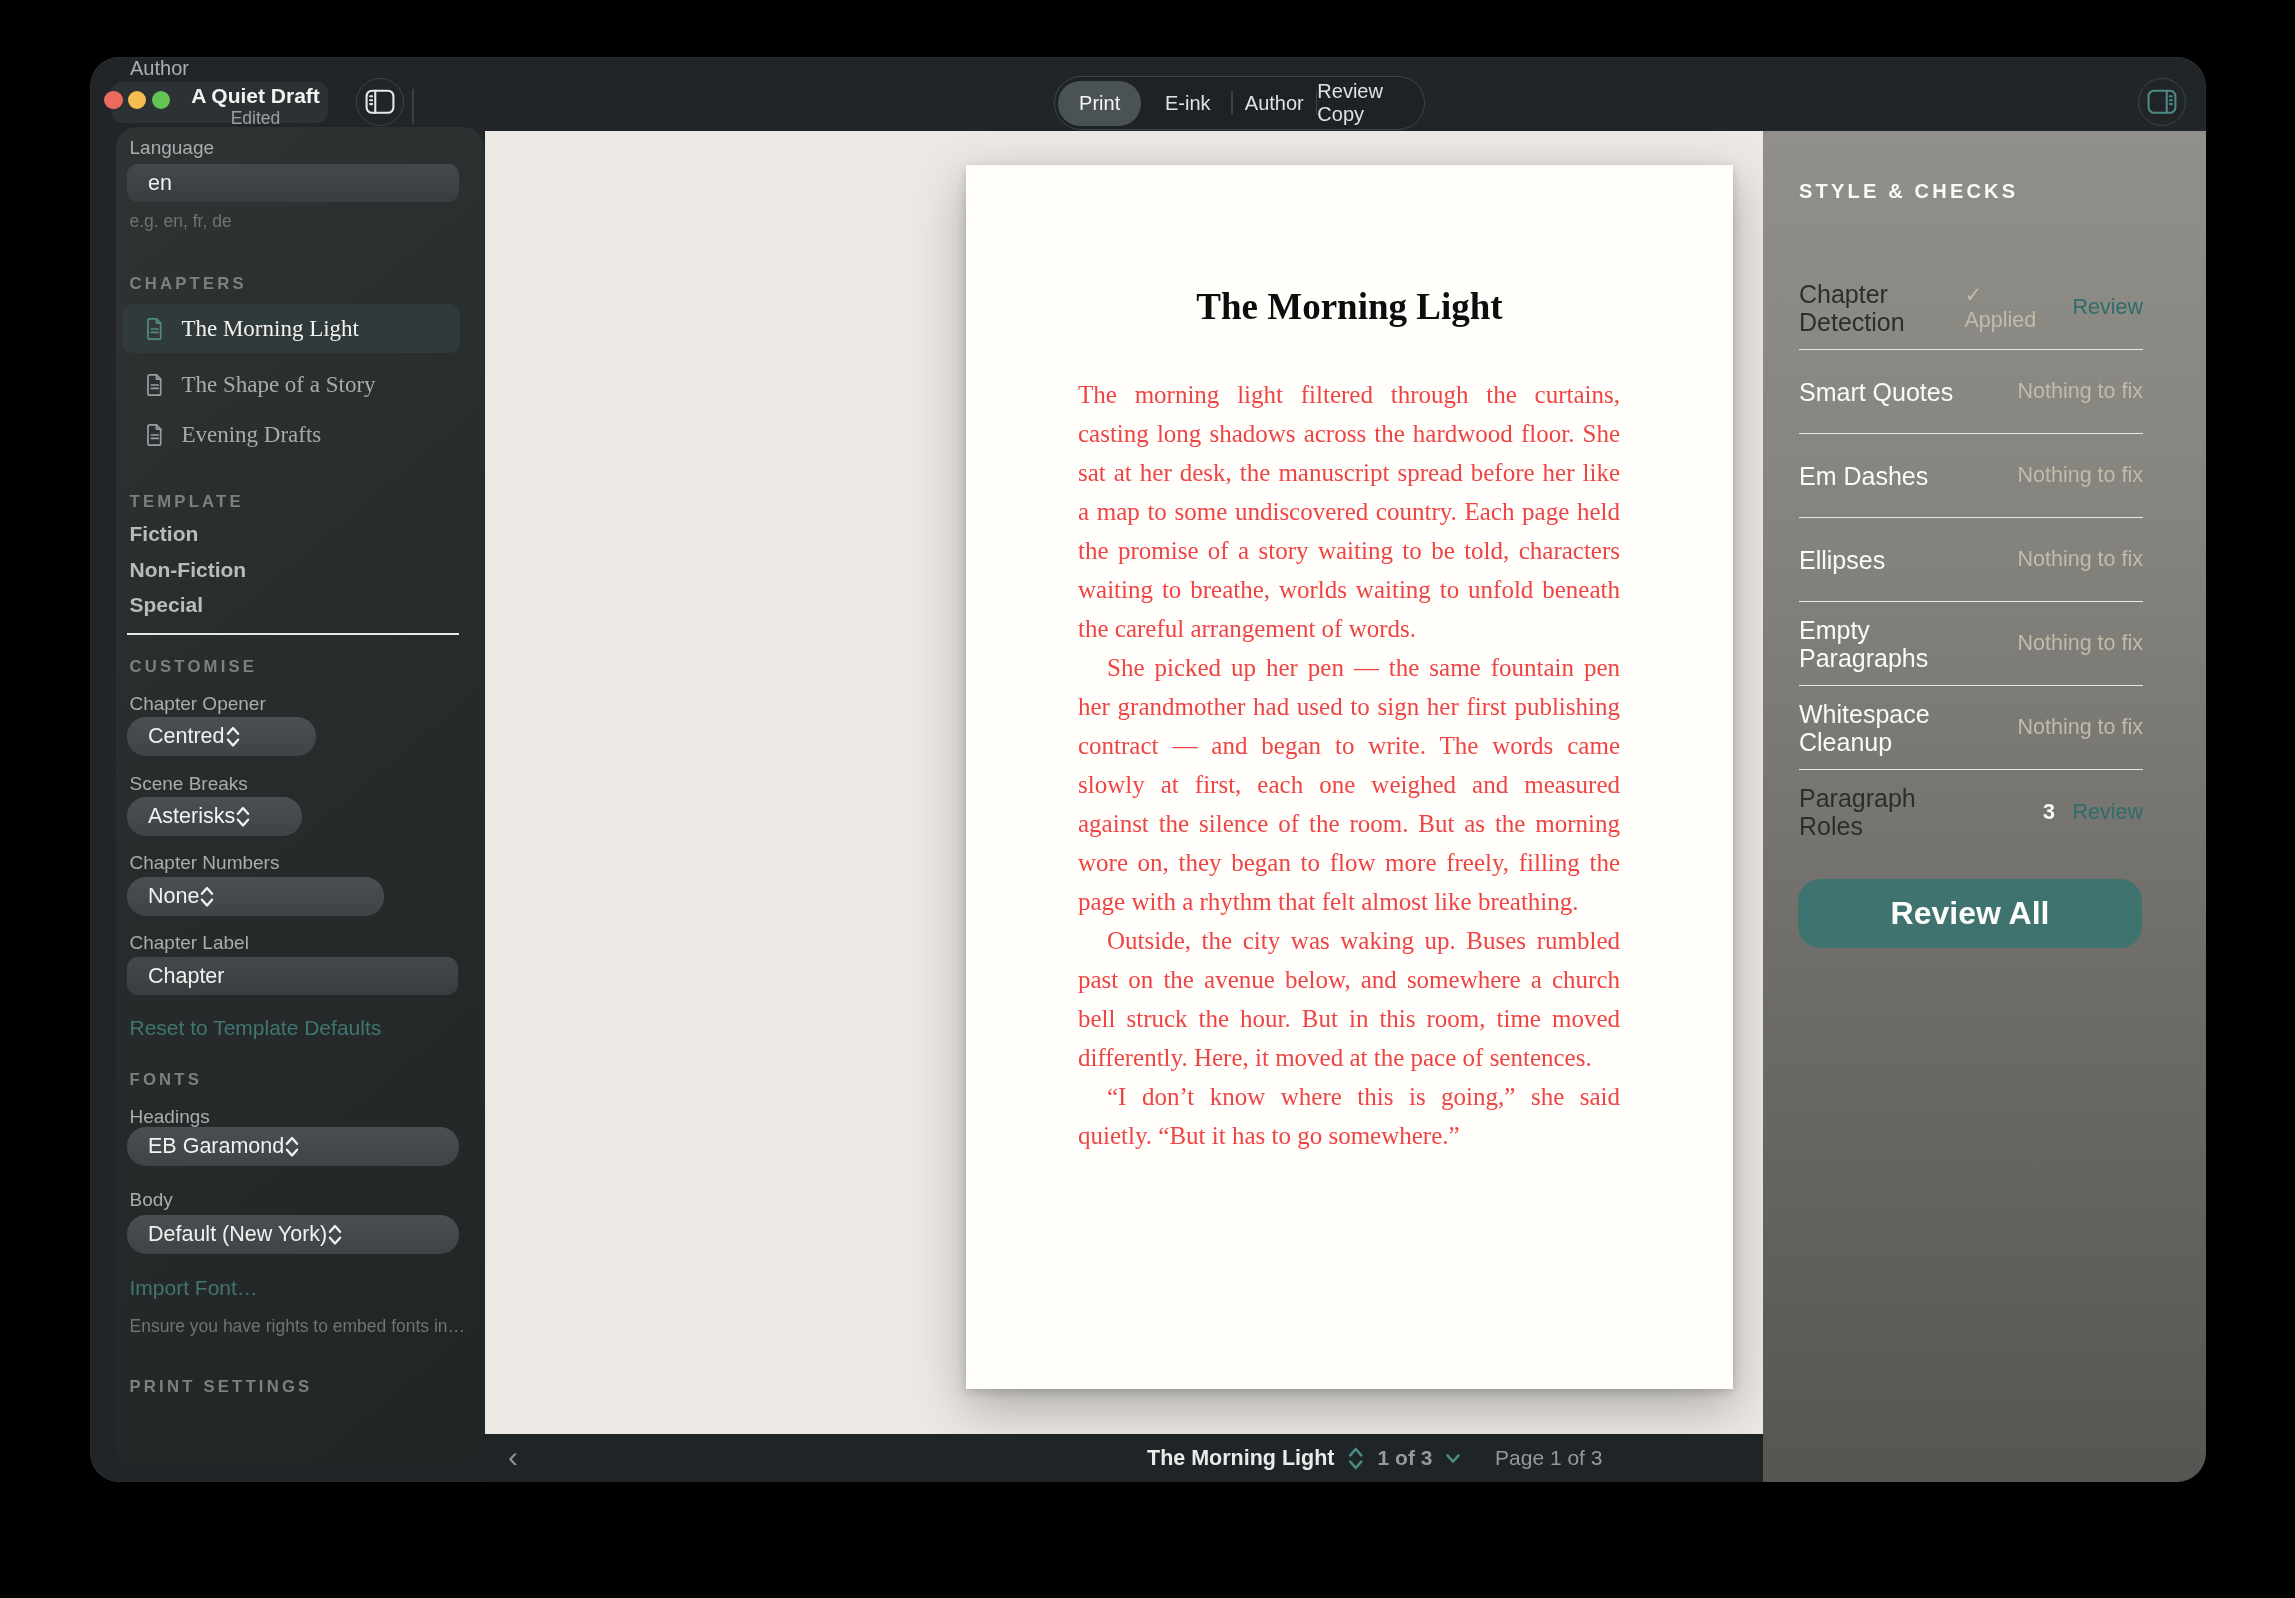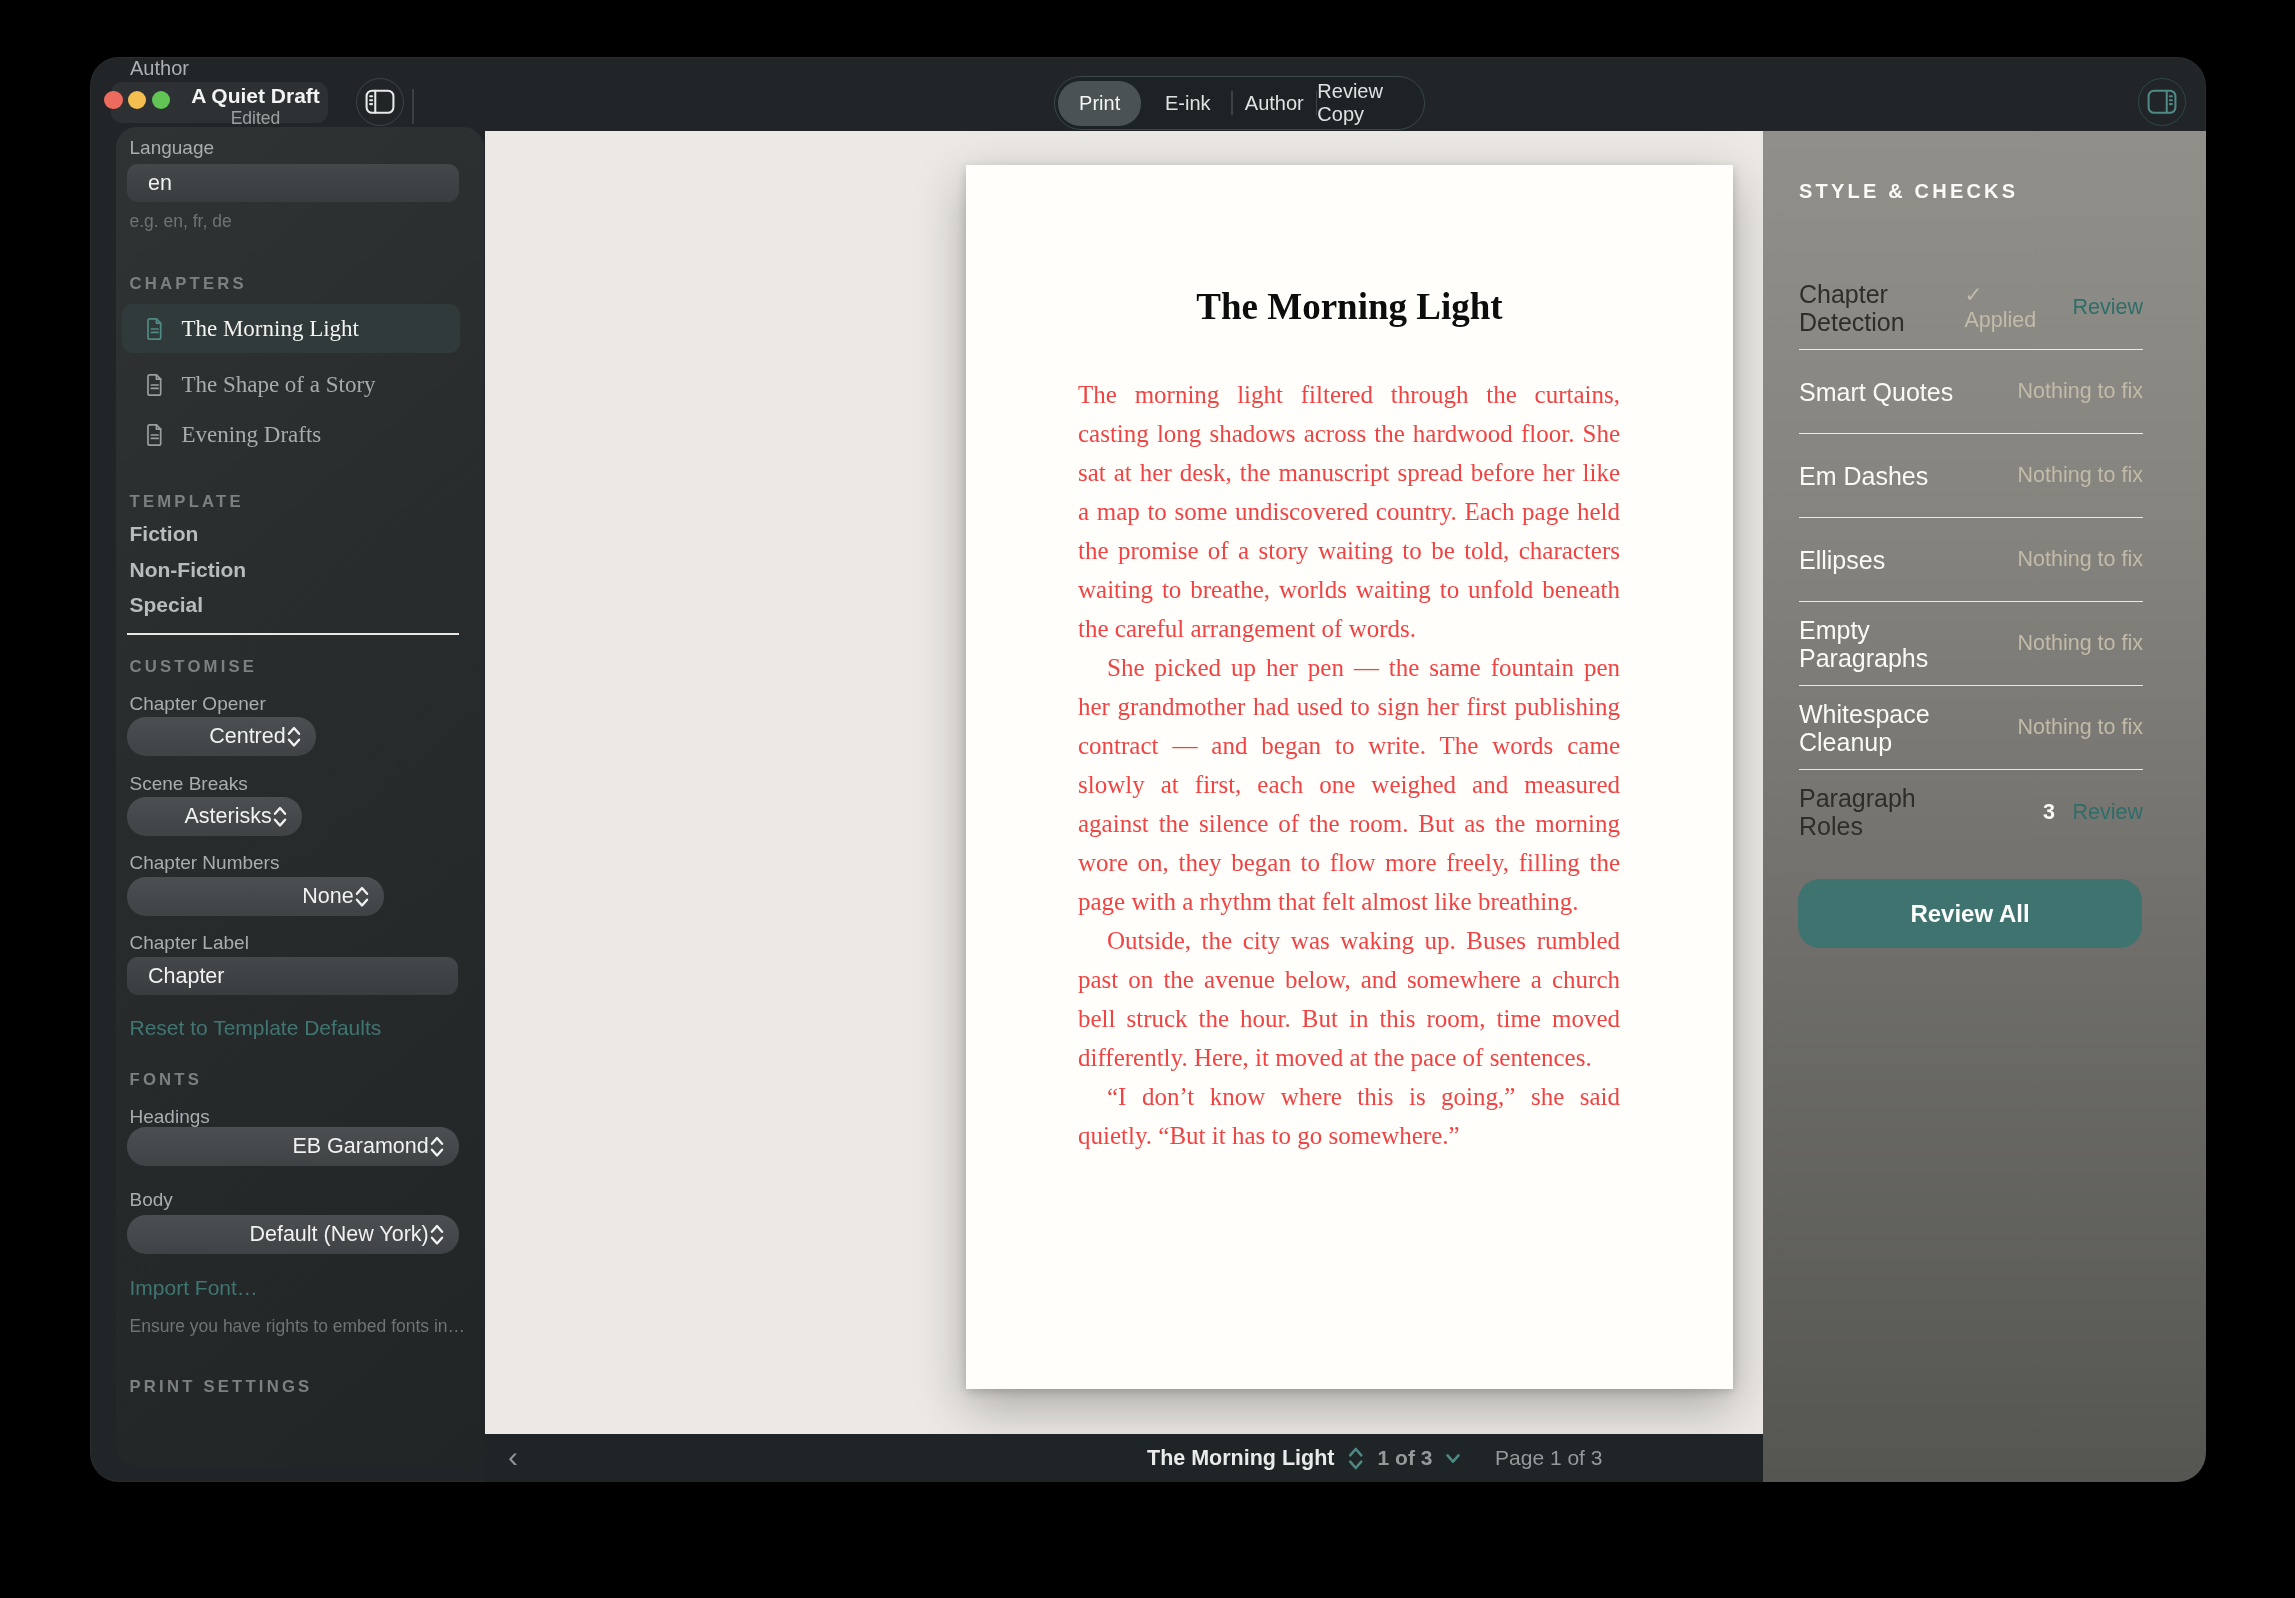--- a/index.html
+++ b/index.html
@@ -32,21 +32,21 @@
   #sidebar{left:26px;top:70px;width:368px;height:1339px;border-radius:21px;
     background:linear-gradient(140deg,#303334 0%,#292c2d 40%,#222526 100%);overflow:hidden;}
   .side-label{position:absolute;left:13.5px;color:#a9adae;font-size:19px;}
   .side-header{position:absolute;left:13.5px;color:#7b8081;font-size:16.7px;font-weight:bold;letter-spacing:3.2px;}
   .side-hint{position:absolute;left:13.5px;color:#6e7374;font-size:17.5px;}
   .side-input{position:absolute;left:11px;height:38px;border-radius:11px;
     background:linear-gradient(180deg,#44484a 0%,#3a3d3f 100%);color:#f0f1f1;font-size:21.5px;
     display:flex;align-items:center;padding-left:21px;box-sizing:border-box;}
   .dropdown{position:absolute;left:11px;height:39px;border-radius:19px;
     background:linear-gradient(180deg,#4b4f51 0%,#3f4345 100%);color:#f0f1f1;font-size:21.5px;
-    display:flex;align-items:center;justify-content:flex-end;padding:0 14.3px 0 21px;box-sizing:border-box;}
+    display:flex;align-items:center;justify-content:flex-start;padding:0 14.3px 0 21px;box-sizing:border-box;}
   .stepper{flex:0 0 auto;}
   .teal-link{position:absolute;left:13.5px;color:#3f7672;font-size:21px;}
   .chapter-row{position:absolute;left:6.4px;width:338px;height:49px;border-radius:11px;
     display:flex;align-items:center;gap:17.5px;padding-left:24px;box-sizing:border-box;
     font-family:"Liberation Serif",serif;font-size:23px;color:#a7abac;}
   .chapter-row.selected{background:#313a3a;color:#f3f3f1;}
   .template-item{position:absolute;left:13.5px;color:#b9bcbd;font-size:21px;font-weight:bold;}
   #side-divider{position:absolute;left:11px;width:332px;height:1.6px;background:#e9e7e3;}
   
   #main-bg{left:395px;top:74px;width:1278px;height:1303px;background:#ece9e4;}
@@ -74,21 +74,21 @@
   .check-row{min-height:84px;display:flex;align-items:center;justify-content:space-between;
     border-bottom:1.6px solid rgba(252,250,246,.85);box-sizing:border-box;padding:8px 0;}
   .check-row:last-child{border-bottom:none;}
   .check-label{width:169px;color:#fbfaf7;font-size:25px;line-height:28px;}
   .check-label.dark{color:#2e2d2a;}
   .check-right{display:flex;align-items:center;gap:17.5px;}
   .check-status{color:#c3bba9;font-size:21.5px;}
   .check-count{color:#fcfbf9;font-size:21.5px;font-weight:bold;}
   .check-action{color:#2f6d69;font-size:21.5px;}
   #review-all{position:absolute;left:35px;top:748px;width:344px;height:69px;background:#3e7370;
-    border-radius:22px;color:#fcfcfa;font-size:24px;font-weight:bold;display:flex;align-items:center;justify-content:center;}
+    border-radius:22px;color:#fcfcfa;font-size:32px;font-weight:bold;display:flex;align-items:center;justify-content:center;}
   #review-caption{position:absolute;left:36px;top:829px;width:344px;text-align:center;
     color:#f7f6f3;font-size:19px;line-height:26px;}
   svg{display:block;}
 </style>
 </head>
 <body>
 
 <div id="window">
 
   <div class="abs" id="author-label">Author</div>

